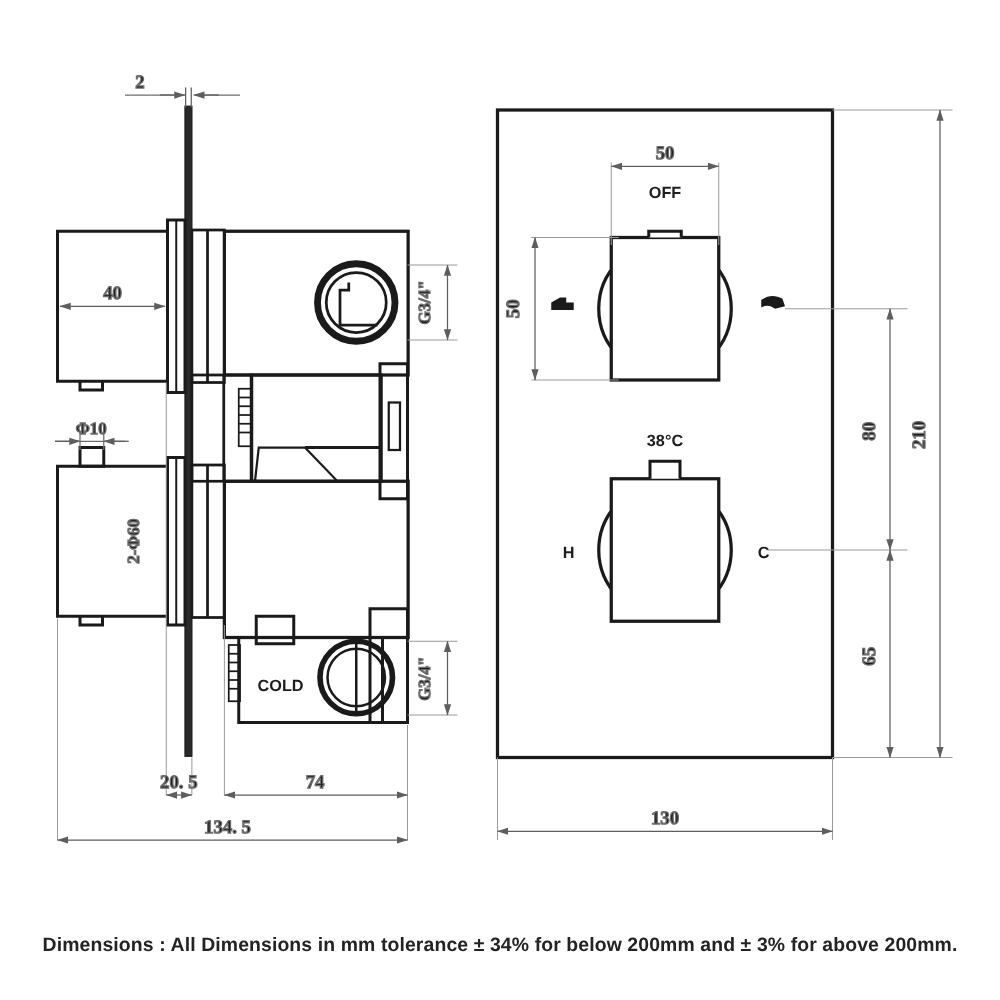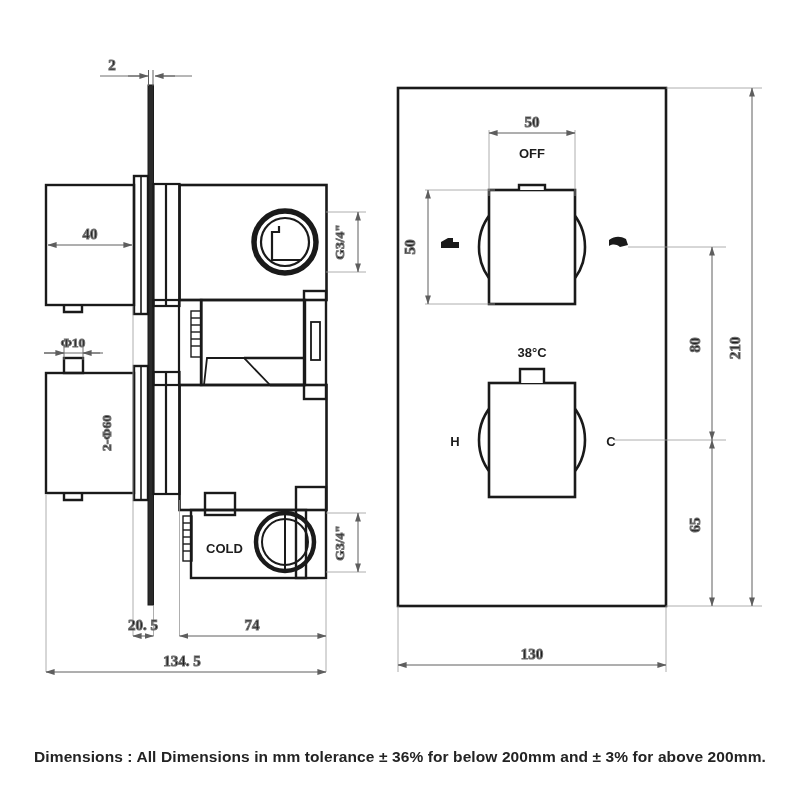--- a/index.html
+++ b/index.html
@@ -297,15 +297,15 @@
             <line x1="398" y1="665" x2="666" y2="665" marker-start="url(#arS)" marker-end="url(#ar)" stroke="#5e5e5e"></line>
             <text class="dimtxt" x="532" y="659" text-anchor="middle">130</text>
           </g>
 
         </g>
       </g>
 
     </g>
   </svg>
 
-  <div class="caption">Dimensions : All Dimensions in mm tolerance ± 36% for below 200mm and ± 3% for above 200mm.</div>
+  <div class="caption">Dimensions : All Dimensions in mm tolerance ± 34% for below 200mm and ± 3% for above 200mm.</div>
 
 </div>
 
 </body></html>

